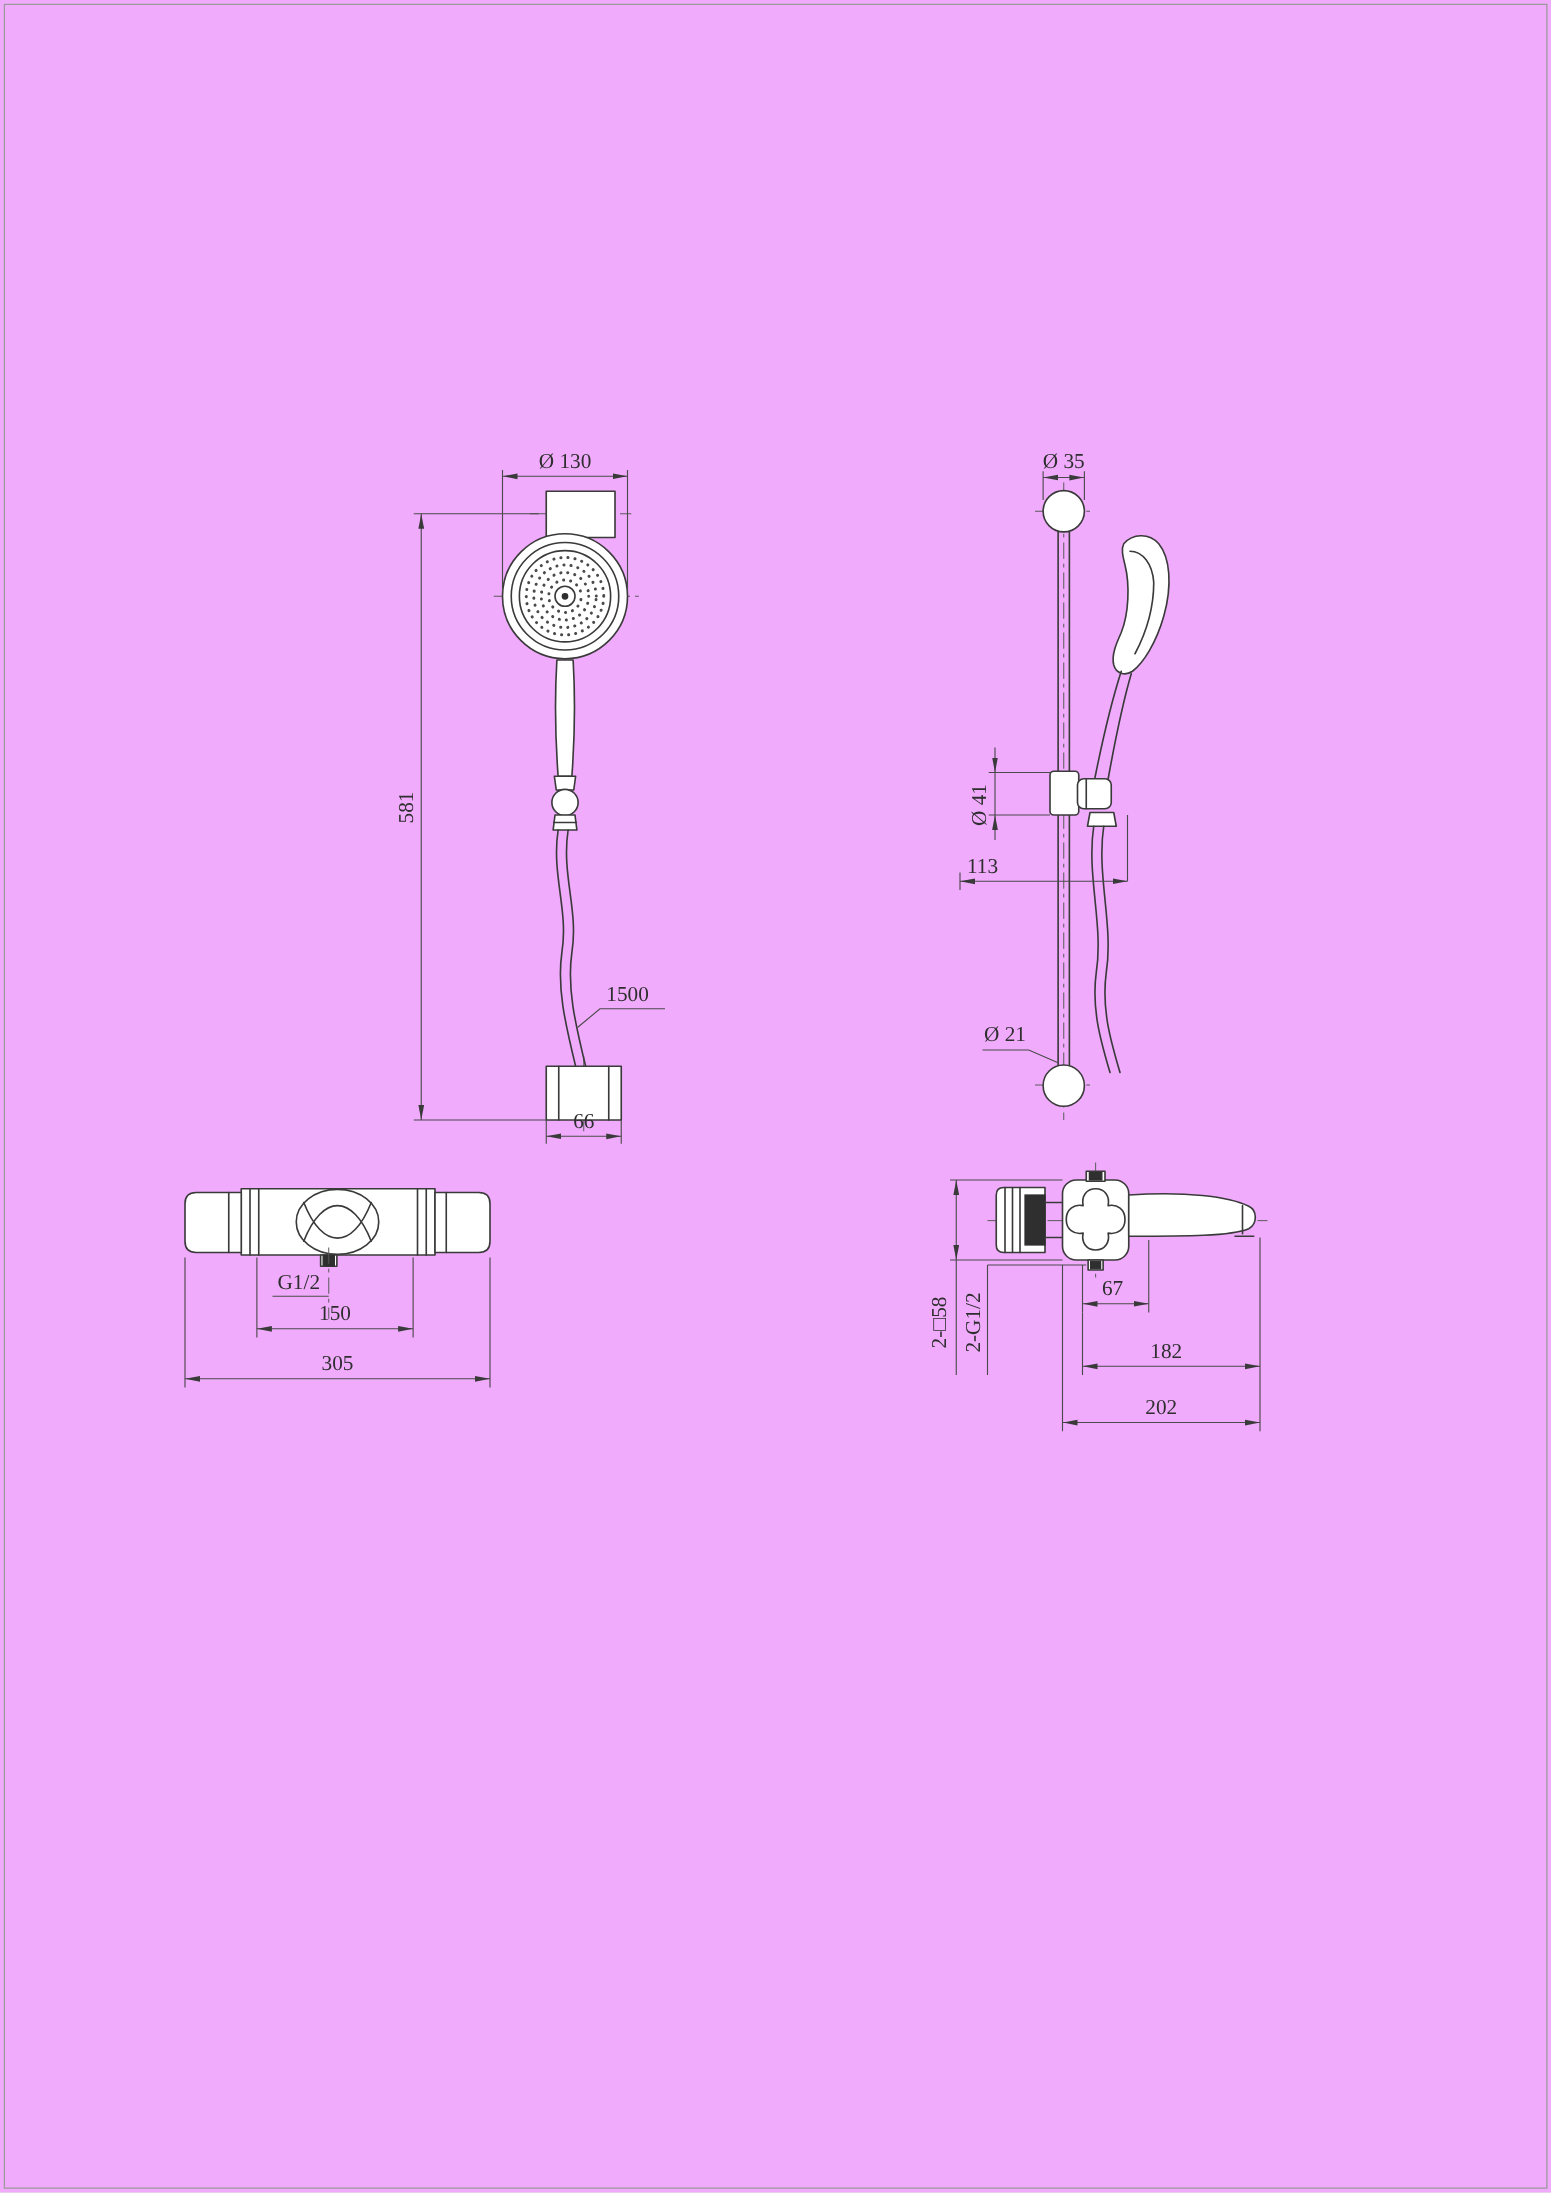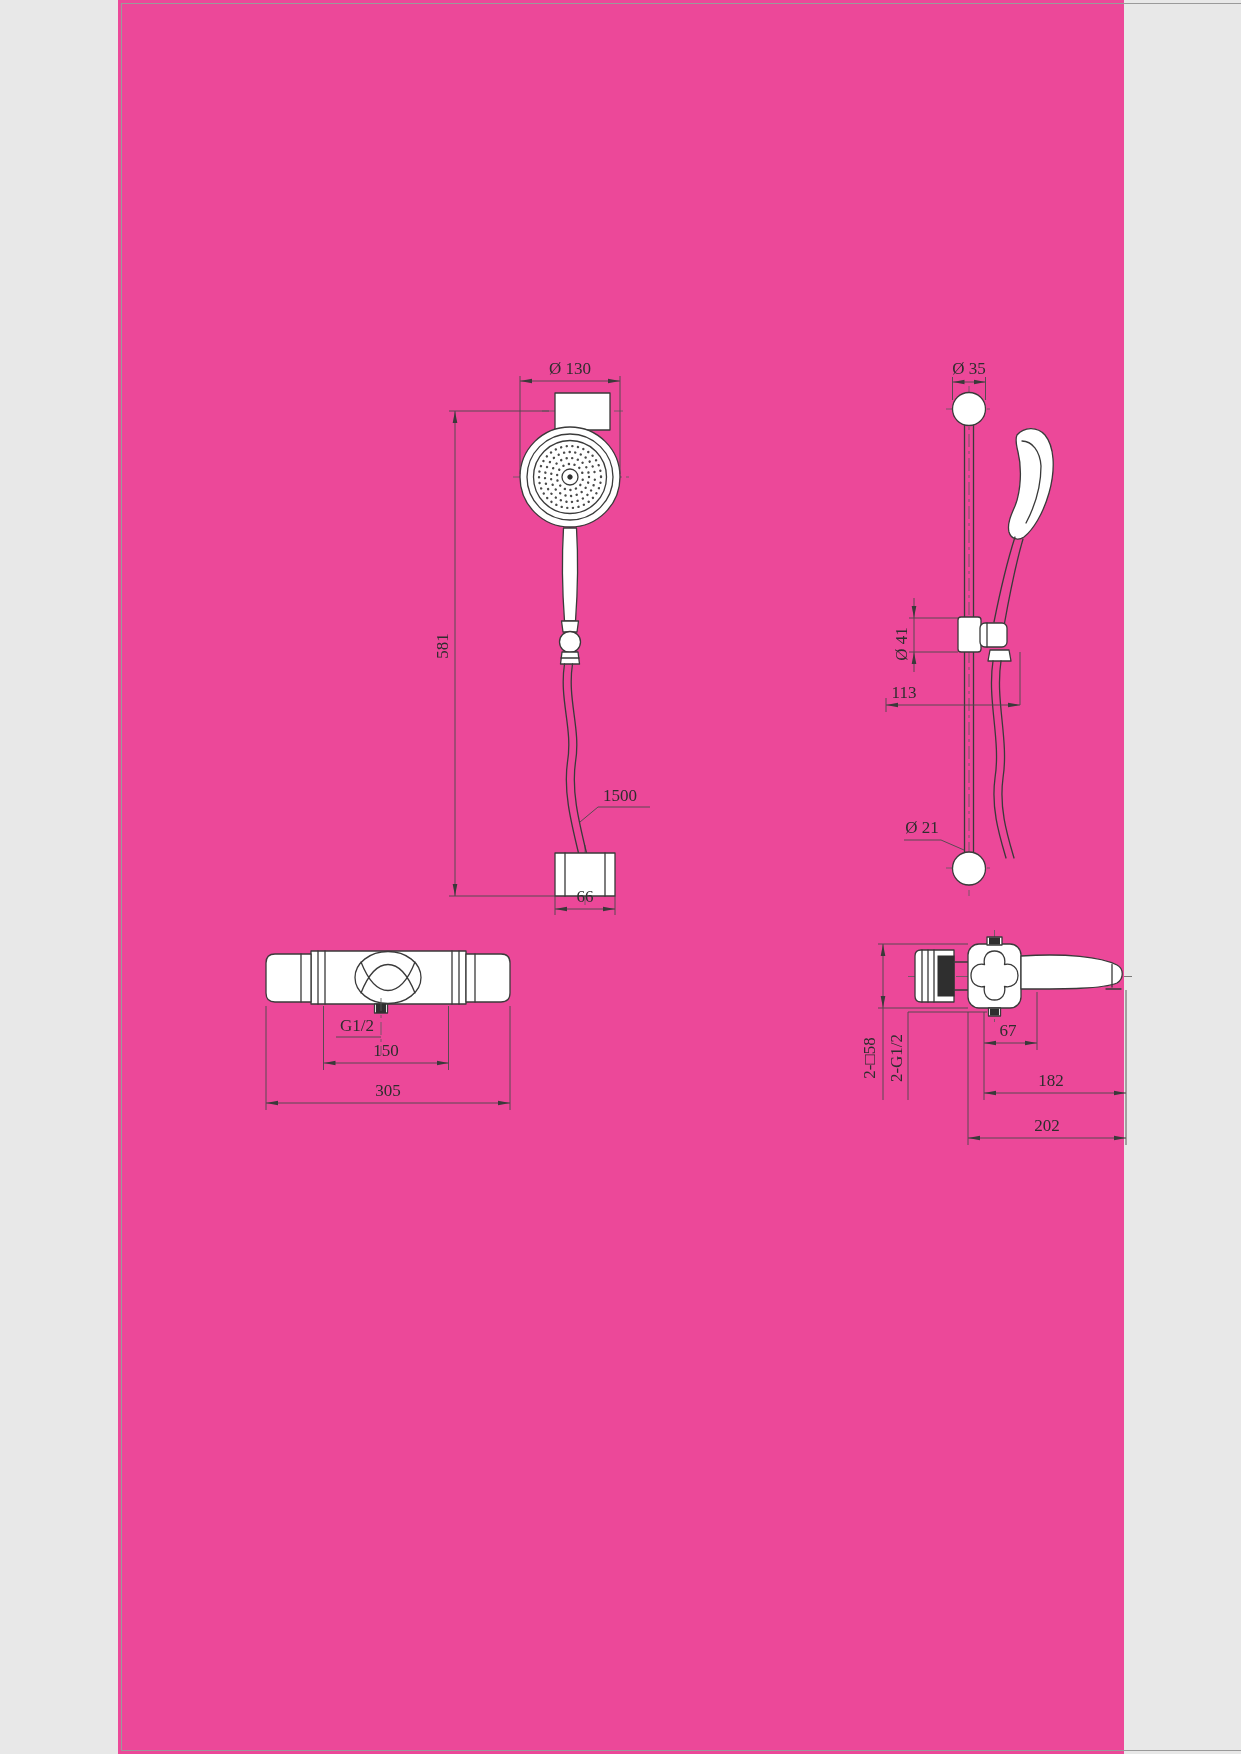--- a/index.html
+++ b/index.html
@@ -1,16 +1,16 @@
 <!DOCTYPE html>
 <html><head>
 <meta charset="utf-8">
 <style>
   html,body{margin:0;padding:0;background:#e8e8e8;}
-  .page{width:1006px;height:1754px;background:#ec4899;position:relative;margin:0 auto;}
+  .page{width:1241px;height:1754px;background:#f0abfc;position:relative;margin:0 auto;}
   svg{display:block;}
   .o  {fill:none;stroke:#3a3a3a;stroke-width:1.3;stroke-linecap:round;stroke-linejoin:round;}
   .ow {fill:#ffffff;stroke:#3a3a3a;stroke-width:1.3;stroke-linejoin:round;}
   .d  {fill:none;stroke:#4a4a4a;stroke-width:0.9;}
   .c  {fill:none;stroke:#5a5a5a;stroke-width:0.8;stroke-dasharray:13 4 3 4;}
   .dots{fill:none;stroke:#4a4a4a;stroke-width:2.4;stroke-linecap:round;stroke-dasharray:0.1 5.6;}
   .dk {fill:#2f2f2f;stroke:#2f2f2f;}
   .t  {font-family:"Liberation Serif","DejaVu Serif",serif;font-size:17px;fill:#2e2e2e;}
   .frame{fill:none;stroke:#9a9a9a;stroke-width:1;}
 </style>

